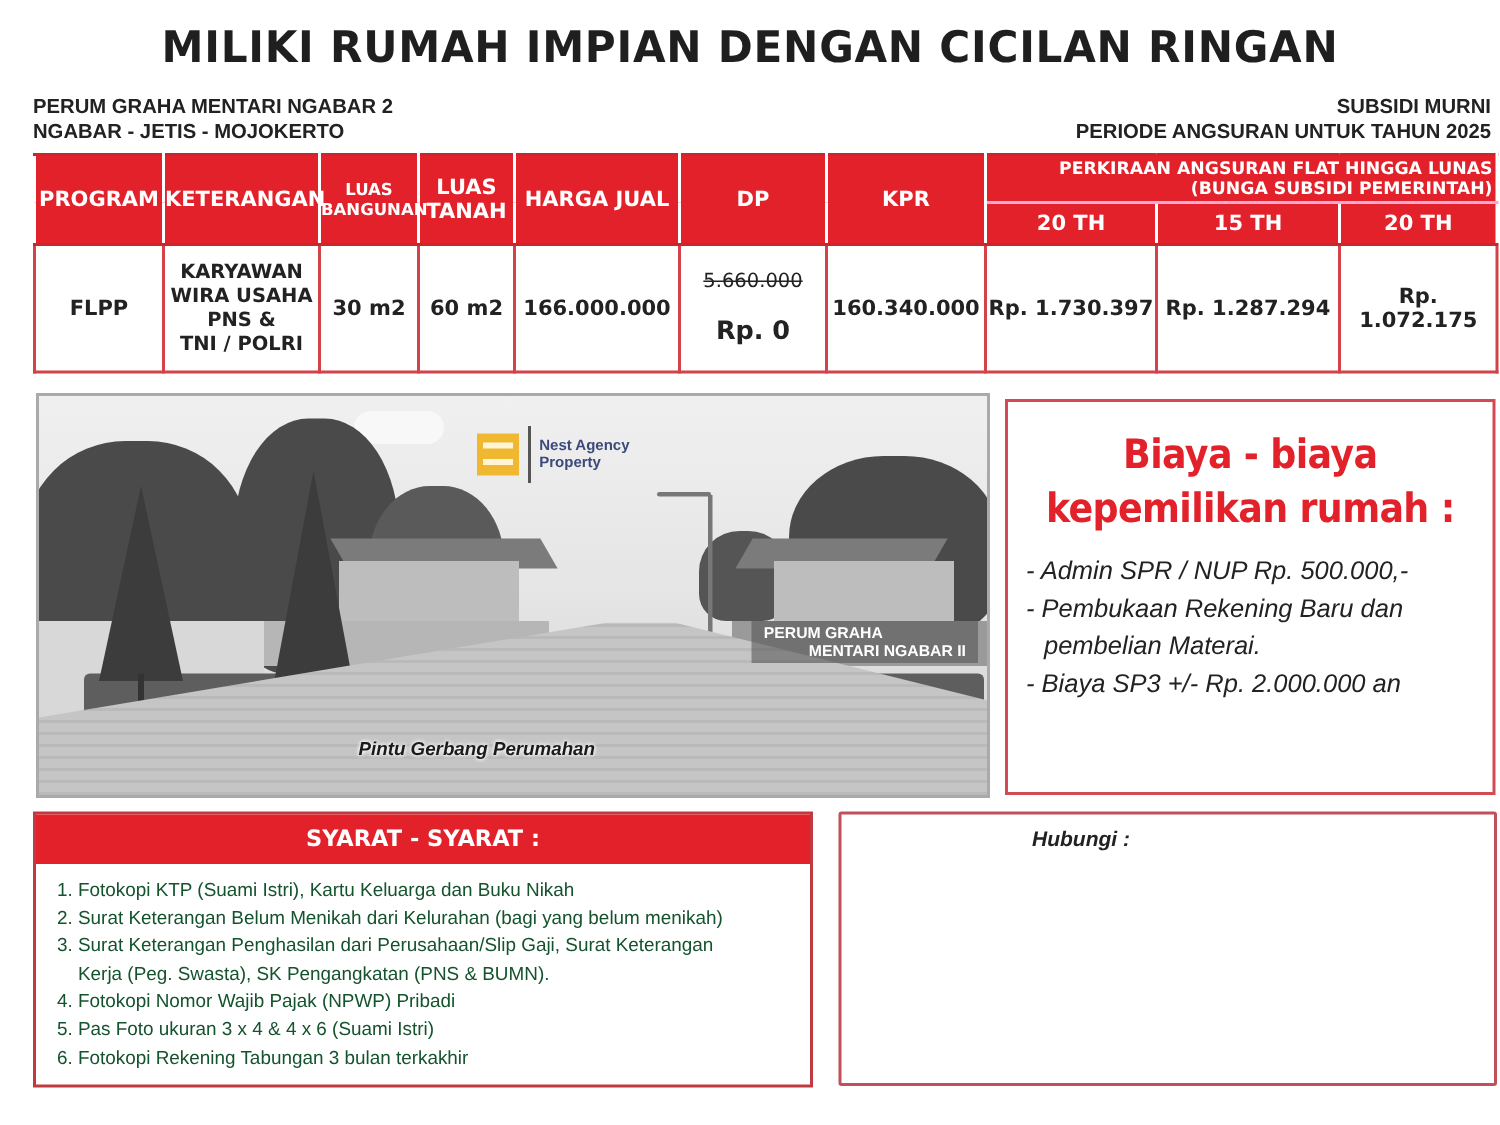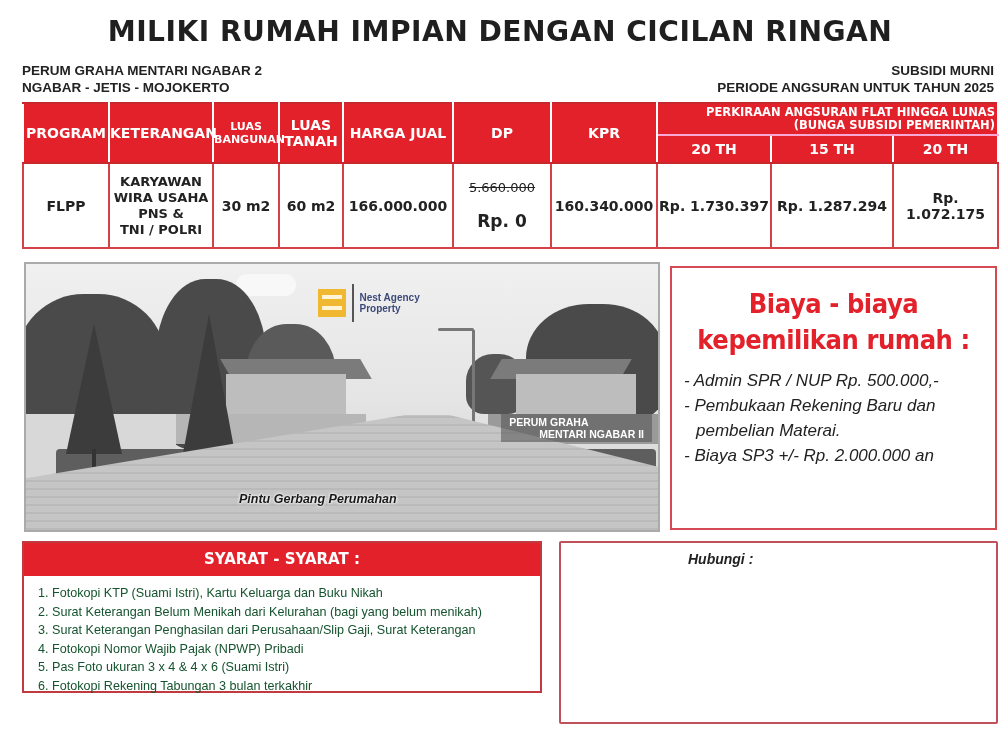--- a/index.html
+++ b/index.html
@@ -84,21 +84,21 @@
   .costs-title {
     text-align: center; color: #e3212a; font-weight: bold; font-family: "DejaVu Sans", sans-serif;
     font-size: 27px; line-height: 36px; letter-spacing: -0.5px; transform: scaleX(0.9);
   }
   .costs-list { list-style: none; margin-top: 10px; padding-left: 12px; }
   .costs-list li { font-style: italic; font-size: 17px; line-height: 25px; color: #222; }
   .costs-list li .cont { display: block; padding-left: 12px; }
 
   
   .req {
-    position: absolute; left: 22px; top: 541px; width: 520px; height: 152px;
+    position: absolute; left: 22px; top: 541px; width: 520px; height: 184px;
     border: 2px solid #c13a40; background: #fff;
   }
   .req-head {
     height: 33px; background: #e3212a; color: #fff; font-weight: bold; text-align: center;
     font-size: 15px; line-height: 33px; font-family: "DejaVu Sans", sans-serif;
   }
   .req-list { list-style: none; padding: 8px 0 0 14px; }
   .req-list li { font-size: 12.6px; line-height: 18.6px; color: #14532d; }
   .req-list li .cont { display: block; padding-left: 14px; }
 
@@ -245,20 +245,21 @@
   </ul>
 </div>
 
 <div class="req">
   <div class="req-head">SYARAT - SYARAT :</div>
   <ul class="req-list">
     <li><span>1. Fotokopi KTP (Suami Istri), Kartu Keluarga dan Buku Nikah</span></li>
     <li><span>2. Surat Keterangan Belum Menikah dari Kelurahan (bagi yang belum menikah)</span></li>
     <li>
       <span>3. Surat Keterangan Penghasilan dari Perusahaan/Slip Gaji, Surat Keterangan</span>
+      <span class="cont">Kerja (Peg. Swasta), SK Pengangkatan (PNS &amp; BUMN).</span>
     </li>
     <li><span>4. Fotokopi Nomor Wajib Pajak (NPWP) Pribadi</span></li>
     <li><span>5. Pas Foto ukuran 3 x 4 &amp; 4 x 6 (Suami Istri)</span></li>
     <li><span>6. Fotokopi Rekening Tabungan 3 bulan terkakhir</span></li>
   </ul>
 </div>
 
 <div class="contact">
   <div class="contact-label">Hubungi :</div>
 </div>

